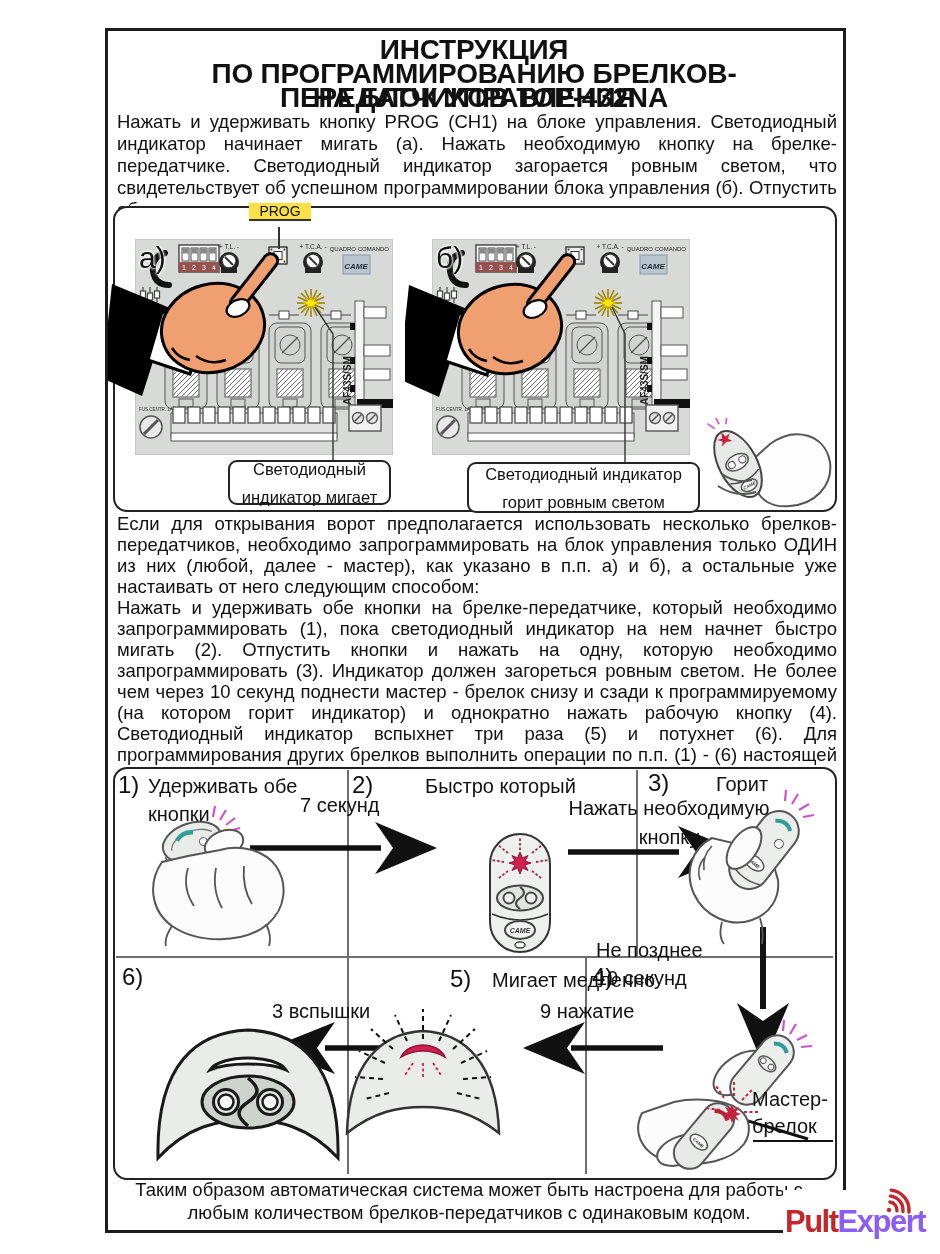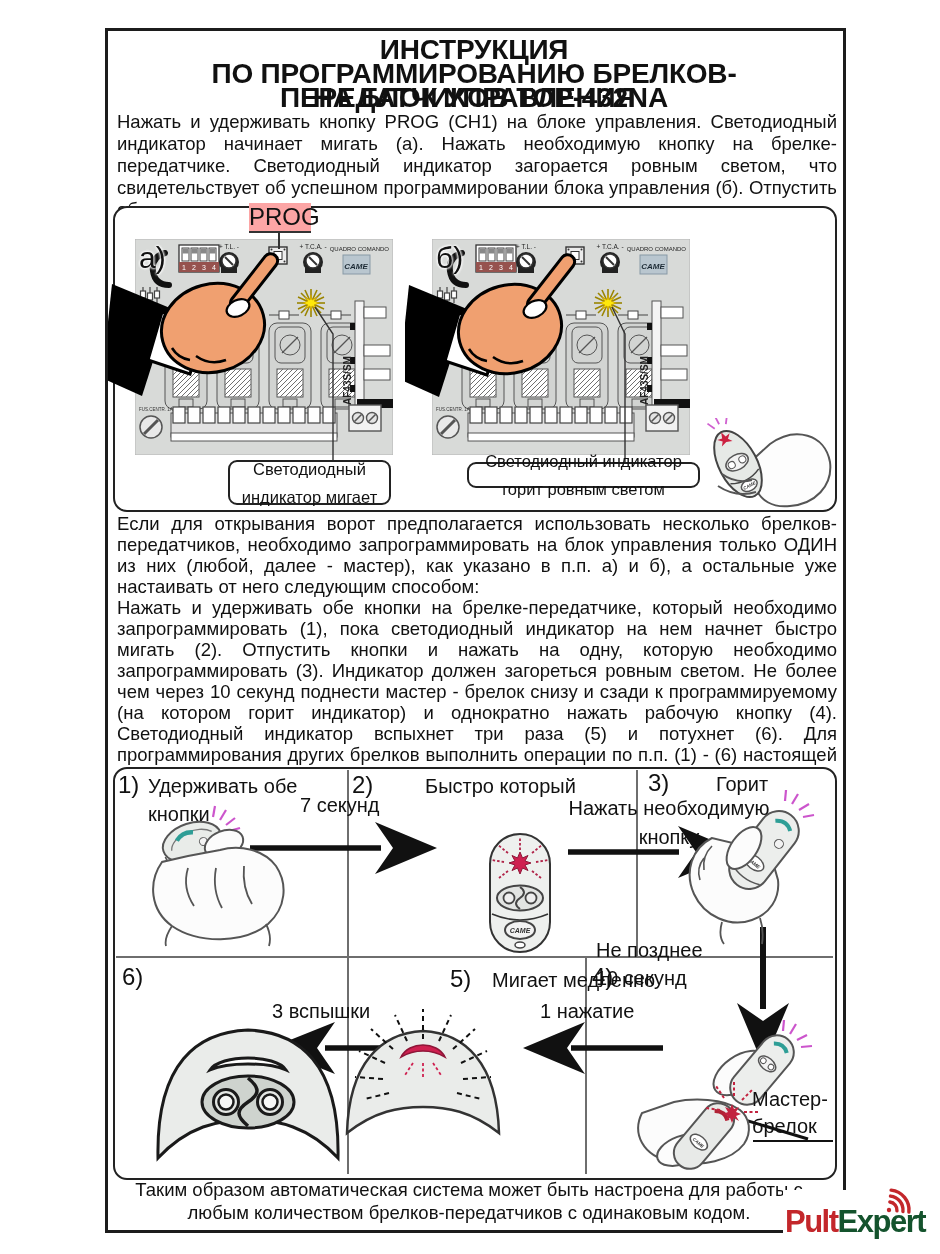--- a/index.html
+++ b/index.html
@@ -8,35 +8,35 @@
   .abs{position:absolute;}
   #frame{left:105px;top:28px;width:735px;height:1199px;border:3px solid #1c1c1c;background:#fff;}
   .title-line{left:110px;width:728px;text-align:center;font-weight:bold;font-size:28px;
               letter-spacing:-0.2px;line-height:24px;}
   .body-text{left:117px;width:720px;font-size:18.5px;line-height:22px;text-align:justify;}
   .body-text p{margin:0;}
   #para2{line-height:21px;}
   .round-box{border:2.5px solid #222;border-radius:14px;background:#fff;}
   #diagram-box{left:113px;top:206px;width:720px;height:302px;}
   #steps-box{left:113px;top:767px;width:720px;height:409px;}
-  #prog-label{left:249px;top:203px;width:62px;text-align:center;font-size:24px;background:#fca5a5;
+  #prog-label{left:249px;top:203px;width:62px;text-align:center;font-size:14px;background:#fde047;
               border-bottom:2px solid #333;z-index:6;}
   #prog-line{left:278px;top:227px;width:2px;height:22px;background:#333;z-index:5;}
   .panel-letter{font-size:30px;z-index:5;text-shadow:0 0 3px #fff,0 0 3px #fff,0 0 3px #fff;}
   .callout{border:2px solid #222;border-radius:9px;background:#fff;text-align:center;
            font-size:16.5px;line-height:28px;display:flex;align-items:center;justify-content:center;
            padding:1px 6px;box-sizing:border-box;z-index:6;}
   .gridline{background:#6e6e6e;z-index:1;}
   .step-num{font-size:24px;z-index:4;}
   .step-txt{font-size:20px;line-height:28px;z-index:4;}
   #footer-text{left:118px;top:1179px;width:702px;font-size:18.5px;line-height:22.5px;text-align:center;}
   #logo{left:783px;top:1190px;width:132px;height:58px;background:#fff;z-index:20;}
   #logo .word{position:absolute;left:2px;top:14px;font-size:31px;font-weight:bold;
               letter-spacing:-1.5px;white-space:nowrap;}
-  .red{color:#c3272b;} .dark{color:#14532d;}
+  .red{color:#c3272b;} .dark{color:#8b5cf6;}
   svg{display:block;}
 </style>
 </head>
 <body>
 
 <svg width="0" height="0" style="position:absolute">
   <defs>
     <pattern id="hatch" patternUnits="userSpaceOnUse" width="5" height="5">
       <path d="M0,5 L5,0" stroke="#707070" stroke-width="1"></path>
     </pattern>
@@ -254,21 +254,21 @@
   </svg>
 
   <svg class="abs" style="left:108px;top:216px;z-index:4;" width="200" height="180">
       <use href="#sym-hand"></use>
     </svg>
   <svg class="abs" style="left:405px;top:217px;z-index:4;" width="200" height="180">
       <use href="#sym-hand"></use>
     </svg>
 
   <div class="abs callout" style="left:228px;top:460px;width:163px;height:45px;">Светодиодный индикатор мигает</div>
-  <div class="abs callout" style="left:467px;top:462px;width:233px;height:26px;">Светодиодный индикатор горит ровным светом</div>
+  <div class="abs callout" style="left:467px;top:462px;width:233px;height:51px;">Светодиодный индикатор горит ровным светом</div>
 
   <svg class="abs" style="left:700px;top:418px;z-index:4;" width="135" height="92" viewBox="0 0 135 92">
     <path d="M70,26 C95,8 125,16 130,44 C133,68 115,86 90,88 C72,90 60,82 56,70 L48,46 Z" fill="#fdfdfd" stroke="#555" stroke-width="2"></path>
     <g transform="translate(38,46) rotate(-28)">
       <ellipse cx="0" cy="0" rx="19" ry="36" fill="#e6e9e6" stroke="#444" stroke-width="2"></ellipse>
       <path d="M-16,14 Q0,22 16,14" fill="none" stroke="#444" stroke-width="1.5"></path>
       <ellipse cx="0" cy="-2" rx="12" ry="7.5" fill="#f2f2f2" stroke="#555" stroke-width="1.5"></ellipse>
       <circle cx="-6" cy="-2" r="3.5" fill="#fff" stroke="#555"></circle>
         <circle cx="6" cy="-2" r="3.5" fill="#fff" stroke="#555"></circle>
       <ellipse cx="0" cy="24" rx="8.5" ry="5.5" fill="#fff" stroke="#555" stroke-width="1.5"></ellipse>
@@ -320,21 +320,21 @@
 
   <div class="abs step-num" style="left:352px;top:771px;">2)</div>
   <div class="abs step-txt" style="left:425px;top:772px;">Быстро который</div>
 
   <div class="abs step-num" style="left:648px;top:769px;">3)</div>
   <div class="abs step-txt" style="left:692px;top:770px;margin-left:24px;">Горит</div>
   <div class="abs step-txt" style="left:560px;top:794px;width:218px;text-align:center;line-height:29px;">Нажать необходимую кнопку</div>
   <div class="abs step-txt" style="left:596px;top:936px;width:128px;line-height:28px;">Не позднее 10 секунд</div>
 
   <div class="abs step-num" style="left:592px;top:963px;">4)</div>
-  <div class="abs step-txt" style="left:540px;top:997px;">1 нажатие</div>
+  <div class="abs step-txt" style="left:540px;top:997px;">9 нажатие</div>
   <div class="abs step-txt" style="left:752px;top:1086px;width:100px;line-height:27px;">Мастер-брелок</div>
 
   <div class="abs step-num" style="left:450px;top:965px;">5)</div>
   <div class="abs step-txt" style="left:492px;top:966px;">Мигает медленно</div>
   <div class="abs step-txt" style="left:272px;top:997px;">3 вспышки</div>
 
   <div class="abs step-num" style="left:122px;top:963px;">6)</div>
 
   <svg class="abs" style="left:128px;top:798px;z-index:3;" width="190" height="152" viewBox="0 0 190 152">
     <g transform="translate(64,44) rotate(-18)">

